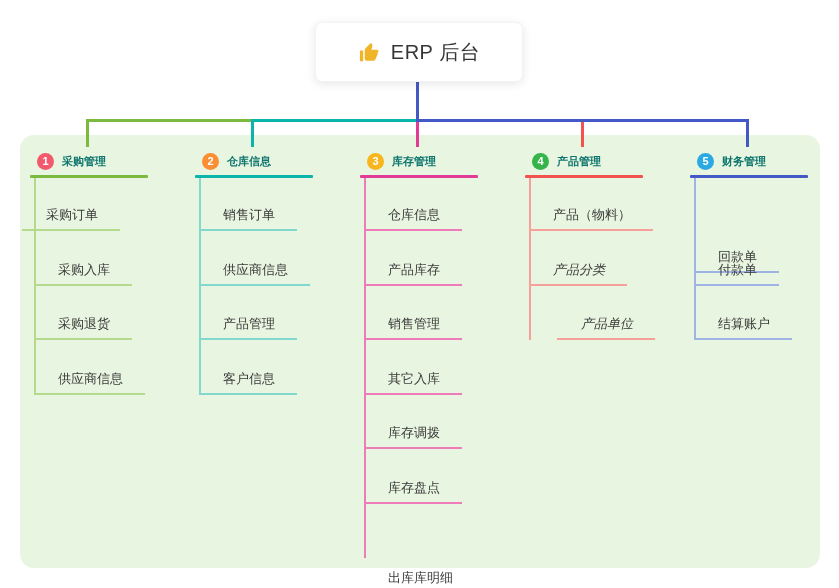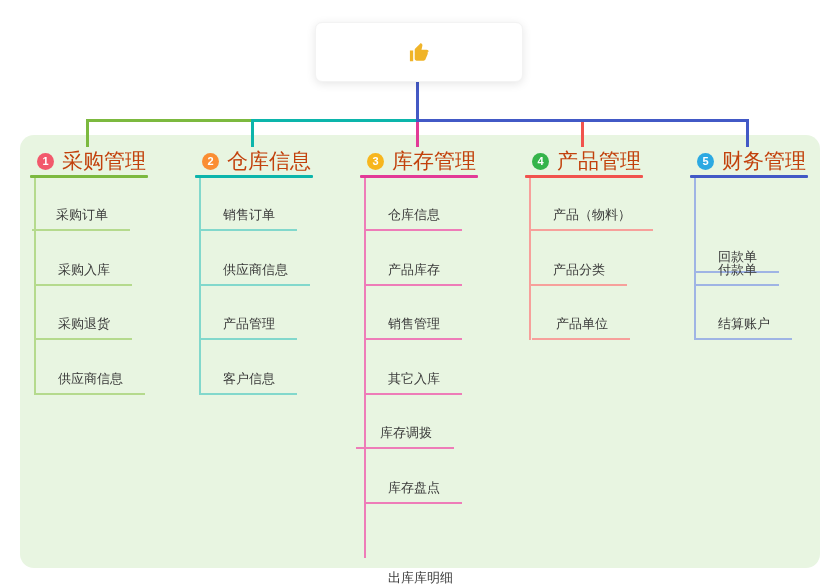--- a/index.html
+++ b/index.html
@@ -34,21 +34,21 @@
   
   .branch-header{
     position:absolute;height:20px;display:flex;align-items:center;gap:8px;
     white-space:nowrap;
   }
   .badge{
     width:17px;height:17px;border-radius:50%;flex:0 0 17px;
     display:flex;align-items:center;justify-content:center;
     color:#fff;font-size:11px;font-weight:bold;line-height:1;
   }
-  .branch-label{font-size:21px;font-weight:400;color:#c2410c;}
+  .branch-label{font-size:11px;font-weight:700;color:#0f766e;}
   .main-underline{position:absolute;height:3px;width:118px;border-radius:1px;}
   .child-vline{position:absolute;width:2px;}
   .child-node{
     position:absolute;box-sizing:content-box;
     padding:0 22px 5px 24px;height:18px;line-height:18px;
     font-size:13px;color:#3a3a3a;white-space:nowrap;
     border-bottom:2px solid transparent;width:max-content;
   }
 </style>
 </head>
@@ -69,30 +69,31 @@
       <div class="h-line" style="left: 251px; top: 119px; width: 168px; background: rgb(12, 181, 171);"></div>
       <div class="h-line" style="left: 416px; top: 119px; width: 333px; background: rgb(66, 89, 198);"></div>
     </div>
 
   <div class="root-card">
     <span class="thumb-icon">
       <svg viewBox="0 0 24 24" width="23" height="23" fill="#f0b429" aria-hidden="true">
         <path d="M2 10h3.4v11H2zM21.6 11.2c0-1.1-.9-2-2-2h-5.5l.95-4.55v-.3c0-.45-.18-.86-.47-1.15L13.4 2 7.6 7.8c-.37.36-.6.86-.6 1.41v9.29c0 1.1.9 2 2 2h7.3c.83 0 1.54-.5 1.84-1.22l2.32-5.42c.09-.23.14-.47.14-.73v-1.93z"></path>
       </svg>
     </span>
+    <span class="root-label">ERP 后台</span>
   </div>
 
   <div id="branches">
       <div class="branch-header" style="left: 37px; top: 151px;">
         <div class="badge" style="background: rgb(242, 89, 108);">1</div>
         <span class="branch-label">采购管理</span>
       </div>
       <div class="main-underline" style="left: 30px; top: 175px; background: rgb(124, 185, 63);"></div>
       <div class="child-vline" style="left: 34px; top: 178px; height: 216.5px; background: rgb(181, 218, 141);"></div>
-      <div class="child-node" style="left: 32px; top: 206px; border-bottom-color: rgb(181, 218, 141);">采购订单</div>
+      <div class="child-node" style="left: 22px; top: 206px; border-bottom-color: rgb(181, 218, 141);">采购订单</div>
       <div class="child-node" style="left: 34px; top: 260.5px; border-bottom-color: rgb(181, 218, 141);">采购入库</div>
       <div class="child-node" style="left: 34px; top: 315px; border-bottom-color: rgb(181, 218, 141);">采购退货</div>
       <div class="child-node" style="left: 34px; top: 369.5px; border-bottom-color: rgb(181, 218, 141);">供应商信息</div>
       <div class="branch-header" style="left: 202px; top: 151px;">
         <div class="badge" style="background: rgb(250, 142, 51);">2</div>
         <span class="branch-label">仓库信息</span>
       </div>
       <div class="main-underline" style="left: 195px; top: 175px; background: rgb(12, 181, 171);"></div>
       <div class="child-vline" style="left: 199px; top: 178px; height: 216.5px; background: rgb(130, 216, 204);"></div>
       <div class="child-node" style="left: 199px; top: 206px; border-bottom-color: rgb(130, 216, 204);">销售订单</div>
@@ -102,32 +103,32 @@
       <div class="branch-header" style="left: 367px; top: 151px;">
         <div class="badge" style="background: rgb(247, 182, 30);">3</div>
         <span class="branch-label">库存管理</span>
       </div>
       <div class="main-underline" style="left: 360px; top: 175px; background: rgb(226, 58, 151);"></div>
       <div class="child-vline" style="left: 364px; top: 178px; height: 380px; background: rgb(238, 124, 184);"></div>
       <div class="child-node" style="left: 364px; top: 206px; border-bottom-color: rgb(238, 124, 184);">仓库信息</div>
       <div class="child-node" style="left: 364px; top: 260.5px; border-bottom-color: rgb(238, 124, 184);">产品库存</div>
       <div class="child-node" style="left: 364px; top: 315px; border-bottom-color: rgb(238, 124, 184);">销售管理</div>
       <div class="child-node" style="left: 364px; top: 369.5px; border-bottom-color: rgb(238, 124, 184);">其它入库</div>
-      <div class="child-node" style="left: 356px; top: 424px; border-bottom-color: rgb(238, 124, 184);">库存调拨</div>
+      <div class="child-node" style="left: 364px; top: 424px; border-bottom-color: rgb(238, 124, 184);">库存调拨</div>
       <div class="child-node" style="left: 364px; top: 478.5px; border-bottom-color: rgb(238, 124, 184);">库存盘点</div>
       <div class="child-node" style="left: 364px; top: 533px; border-bottom-color: rgb(238, 124, 184); margin-top: 36px;">出库库明细</div>
       <div class="branch-header" style="left: 532px; top: 151px;">
         <div class="badge" style="background: rgb(53, 180, 74);">4</div>
         <span class="branch-label">产品管理</span>
       </div>
       <div class="main-underline" style="left: 525px; top: 175px; background: rgb(241, 83, 78);"></div>
       <div class="child-vline" style="left: 529px; top: 178px; height: 162px; background: rgb(247, 160, 155);"></div>
       <div class="child-node" style="left: 529px; top: 206px; border-bottom-color: rgb(247, 160, 155);">产品（物料）</div>
-      <div class="child-node" style="left: 529px; top: 260.5px; border-bottom-color: rgb(247, 160, 155);">产品分类</div>
-      <div class="child-node" style="left: 532px; top: 315px; border-bottom-color: rgb(247, 160, 155);">产品单位</div>
+      <div class="child-node" style="left: 529px; top: 260.5px; border-bottom-color: rgb(247, 160, 155); font-style: italic;">产品分类</div>
+      <div class="child-node" style="left: 557px; top: 315px; border-bottom-color: rgb(247, 160, 155); font-style: italic;">产品单位</div>
       <div class="branch-header" style="left: 697px; top: 151px;">
         <div class="badge" style="background: rgb(43, 169, 226);">5</div>
         <span class="branch-label">财务管理</span>
       </div>
       <div class="main-underline" style="left: 690px; top: 175px; background: rgb(66, 89, 198);"></div>
       <div class="child-vline" style="left: 694px; top: 178px; height: 162px; background: rgb(159, 180, 228);"></div>
       <div class="child-node" style="left: 694px; top: 206px; border-bottom-color: rgb(159, 180, 228); margin-top: 42px;">回款单</div>
       <div class="child-node" style="left: 694px; top: 260.5px; border-bottom-color: rgb(159, 180, 228);">付款单</div>
       <div class="child-node" style="left: 694px; top: 315px; border-bottom-color: rgb(159, 180, 228);">结算账户</div>
     </div>

